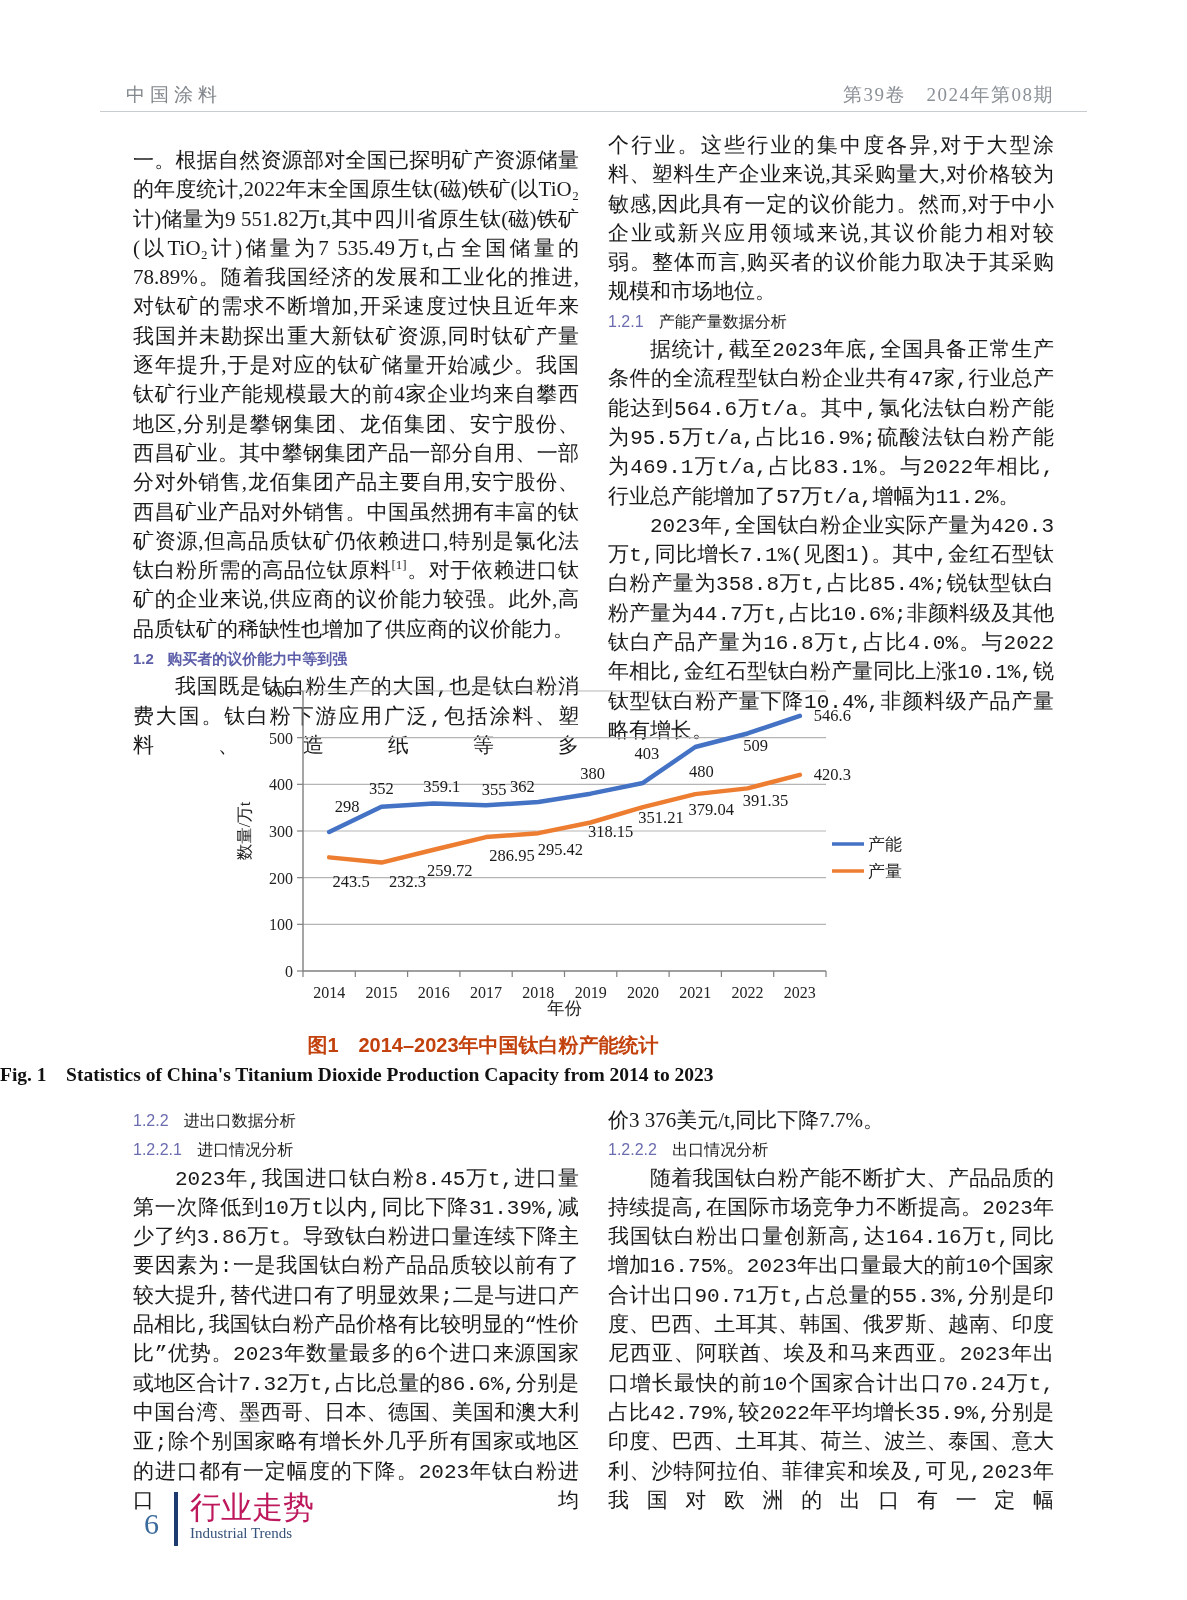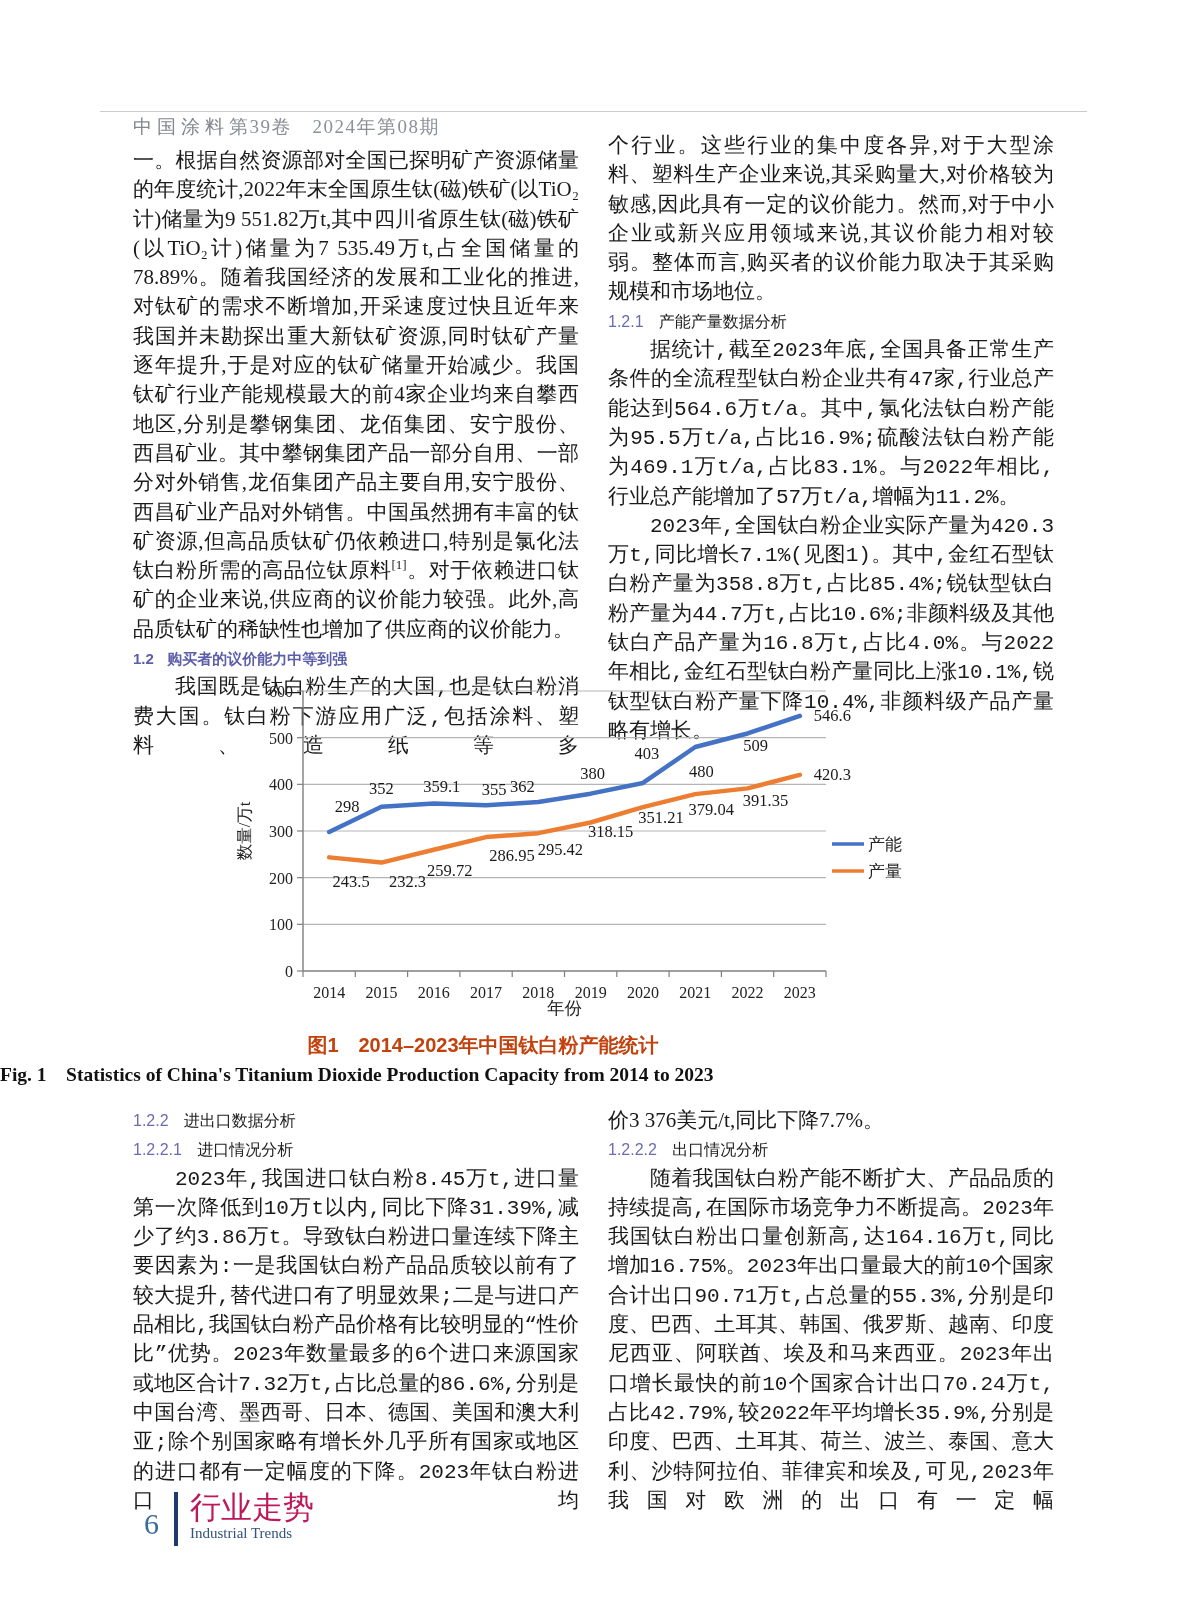--- a/index.html
+++ b/index.html
@@ -9,22 +9,22 @@
     width: 1187px;
     height: 1600px;
     background: #ffffff;
     font-family: "Liberation Serif", "DejaVu Serif", serif;
     color: #1a1a1a;
     overflow: hidden;
   }
   
   .page-header {
     position: absolute;
-    left: 133px; right: 133px; top: 82px;
-    display: flex; justify-content: flex-start; align-items: baseline; margin-top: 32px;
+    left: 126px; right: 133px; top: 82px;
+    display: flex; justify-content: space-between; align-items: baseline;
   }
   .journal-name {
     font-size: 19px; color: #82878c; letter-spacing: 5px;
   }
   .issue-info {
     font-size: 19px; color: #8b9197; letter-spacing: 1.5px;
   }
   .header-rule {
     position: absolute;
     left: 100px; right: 100px; top: 111px;

